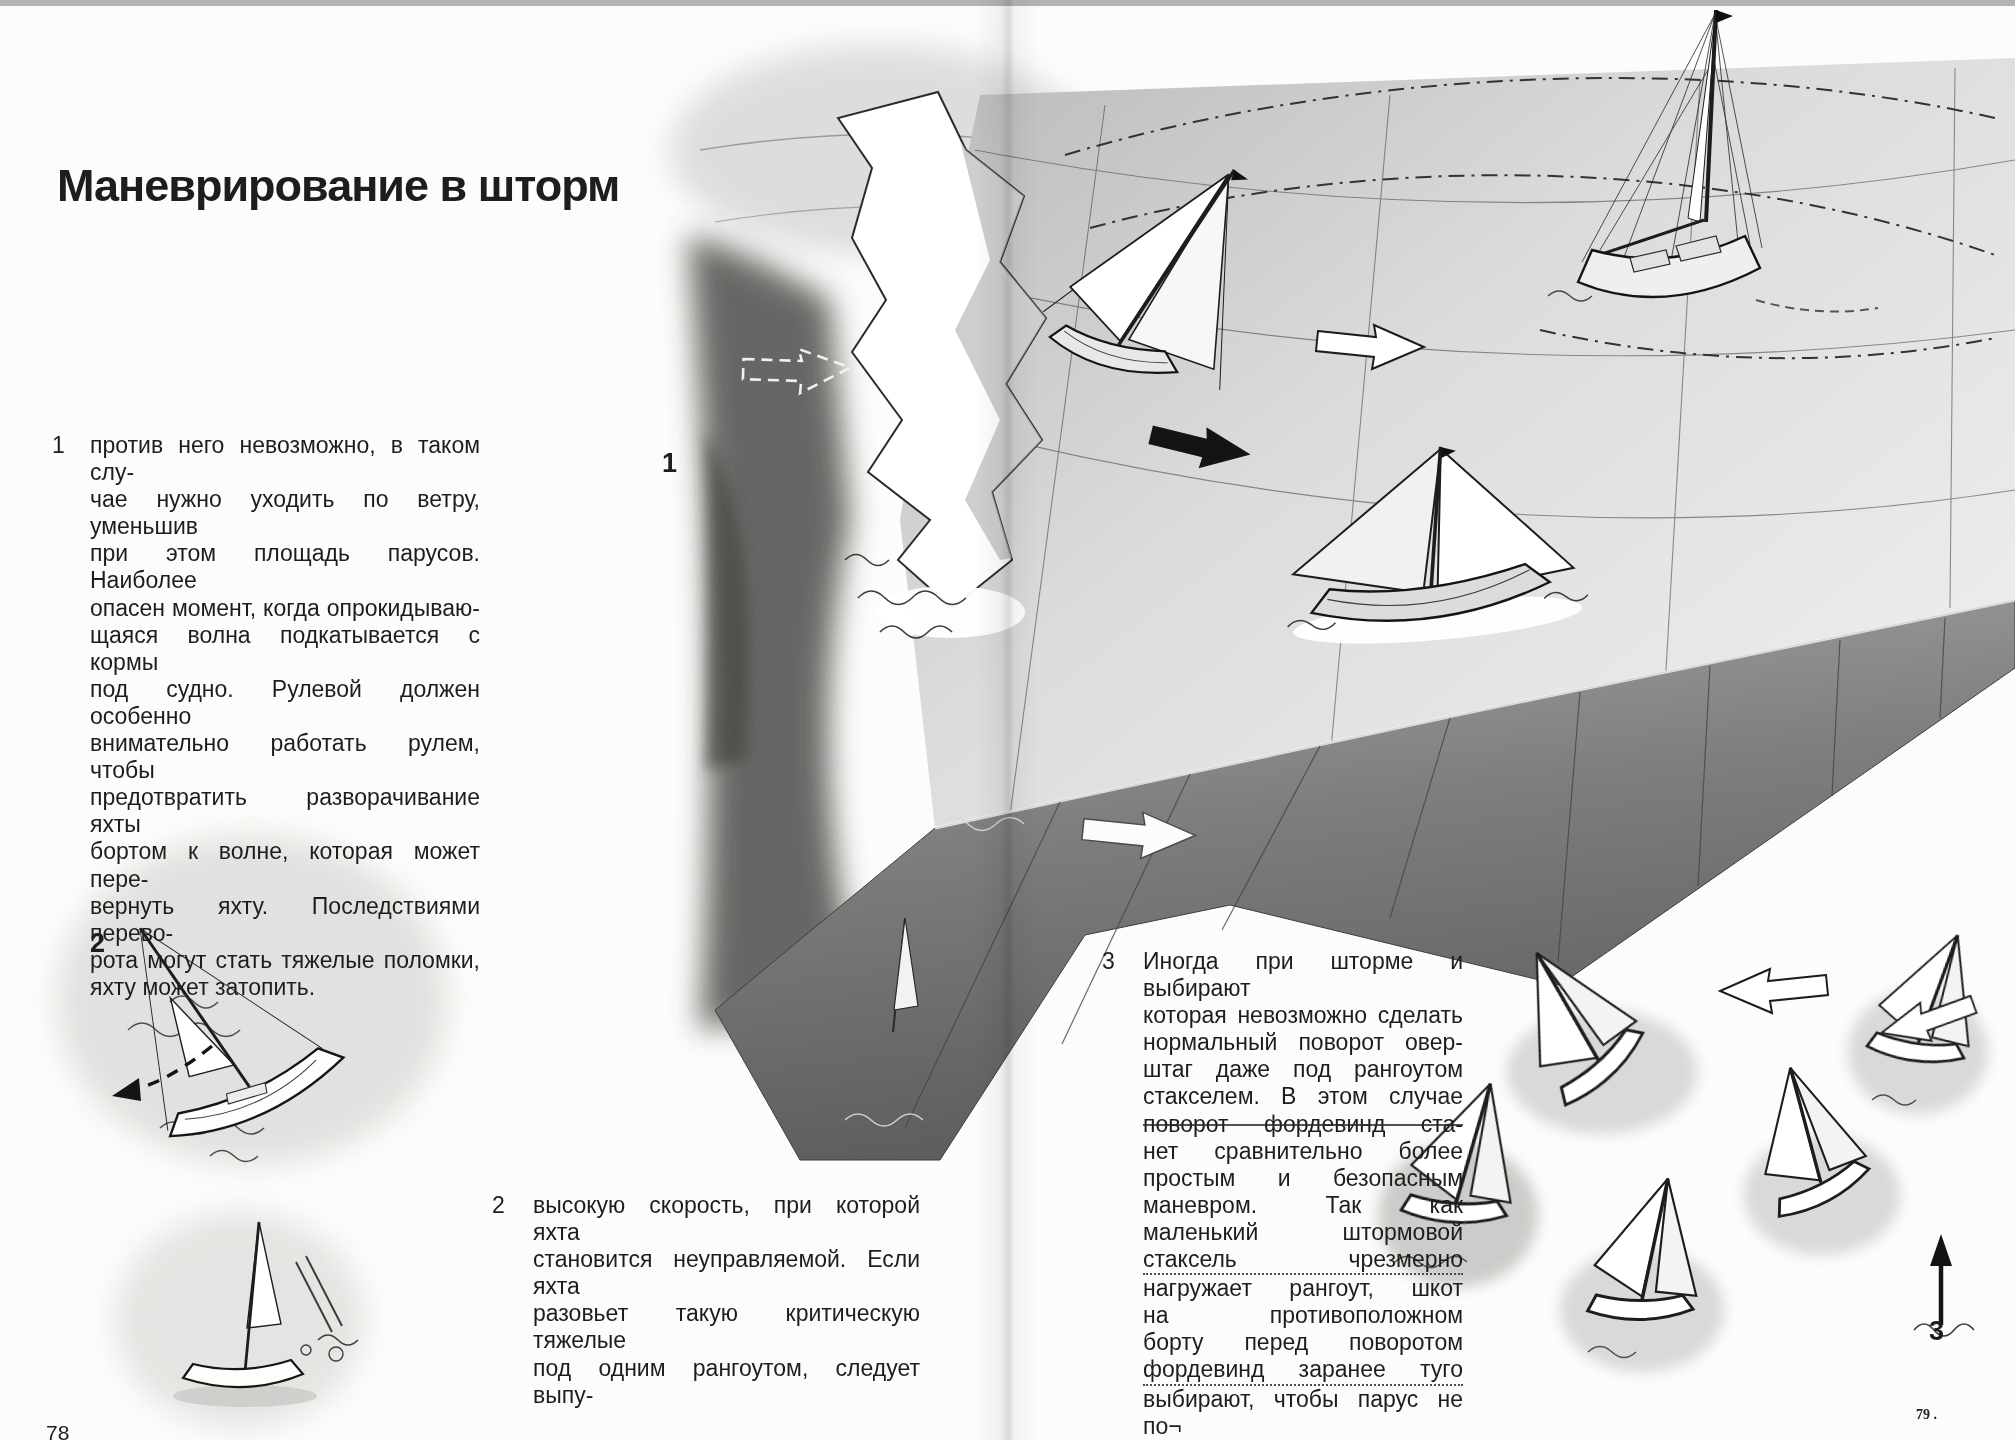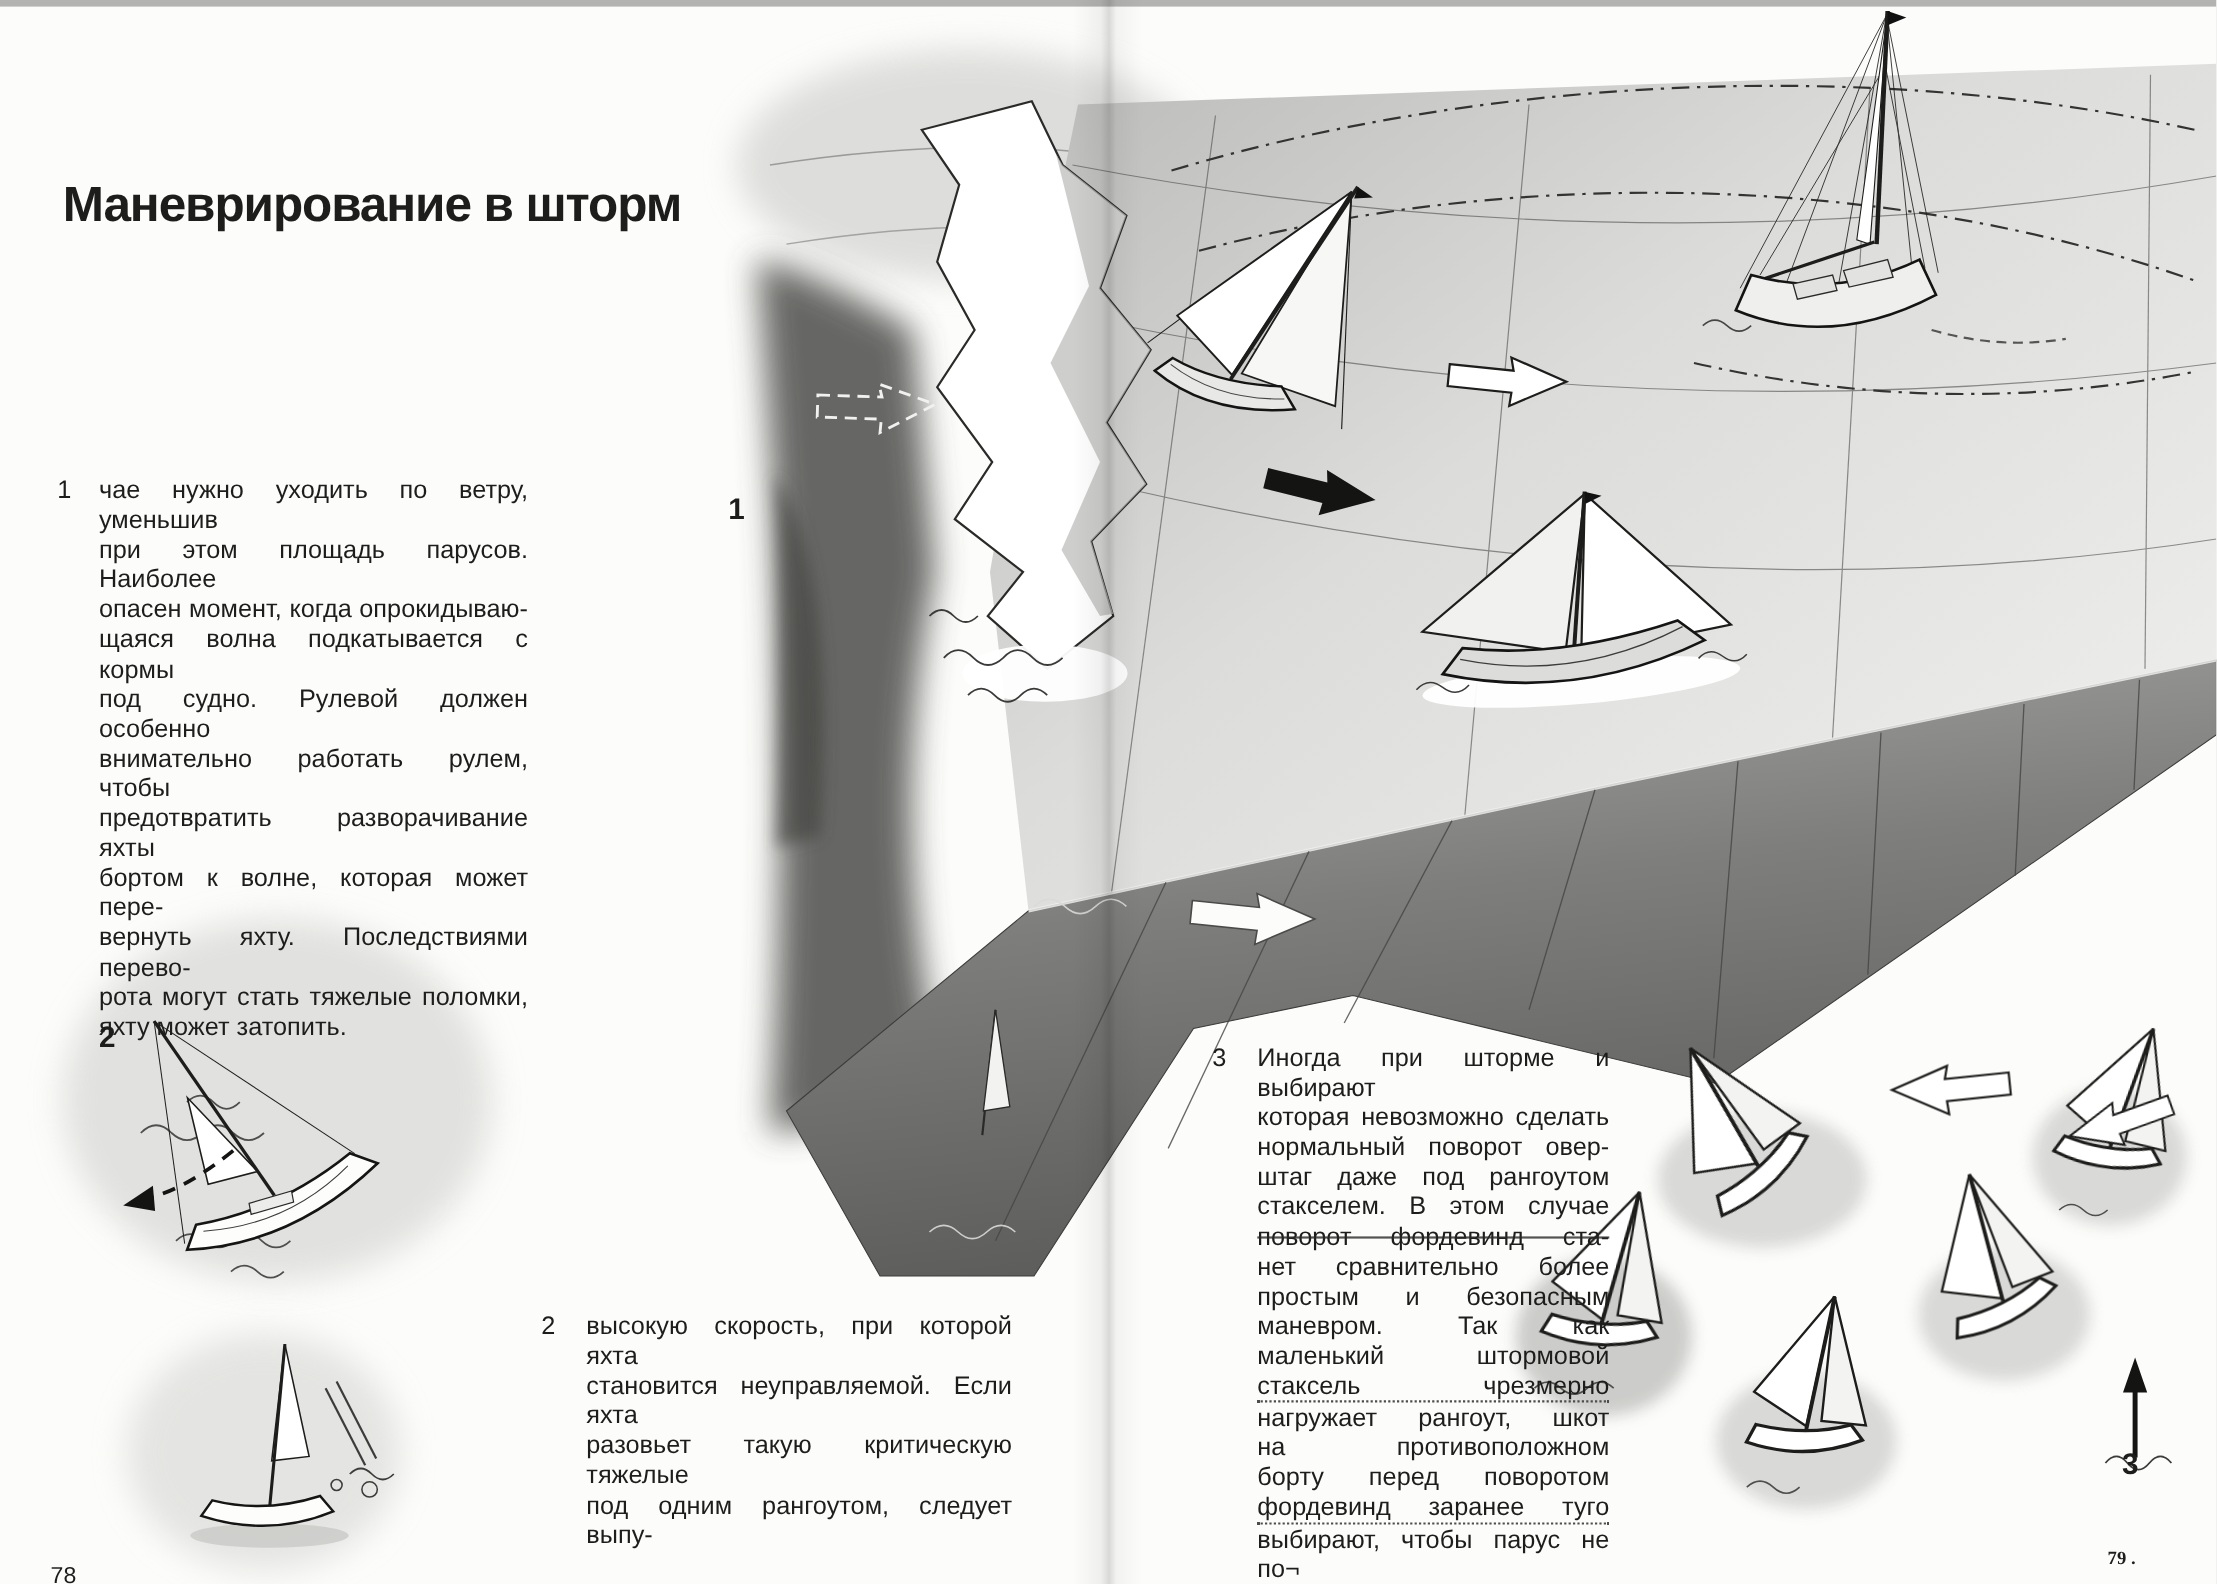--- a/index.html
+++ b/index.html
@@ -24,21 +24,21 @@
   #para2{left:492px;top:1192px;width:428px;}
   #para2 .pnum{width:41px;}
   #para3{left:1102px;top:948px;width:361px;}
   #para3 .pnum{width:41px;}
   .figlab{font-size:27px;font-weight:bold;}
   #fig1-label{left:662px;top:448px;}
   #fig2-label{left:90px;top:928px;}
   #fig3-label{left:1929px;top:1316px;}
   .pagenum{font-size:21px;}
   #page-number-left{left:46px;top:1421px;}
-  #page-number-right{left:1916px;top:1407px;font-family:"Liberation Serif",serif;font-size:17px;font-weight:bold;}
+  #page-number-right{left:1916px;top:1407px;font-family:"Liberation Serif",serif;font-size:14px;font-weight:bold;}
 </style>
 </head>
 <body>
 
 <div id="page">
   <div id="scan-edge"></div>
 
   <svg id="art" width="2015" height="1440" viewBox="0 0 2015 1440">
     <defs>
       <linearGradient id="gWall" x1="0" y1="0" x2="0.25" y2="1">
@@ -248,20 +248,21 @@
     </g>
   </svg>
 
   <div id="gutter"></div>
 
   <div id="page-title" class="txt">Маневрирование в шторм</div>
 
   <div id="para1" class="txt para">
     <div class="pnum">1</div>
     <div class="plines">
+      <div class="ln j">против него невозможно, в таком слу-</div>
       <div class="ln j">чае нужно уходить по ветру, уменьшив</div>
       <div class="ln j">при этом площадь парусов. Наиболее</div>
       <div class="ln j">опасен момент, когда опрокидываю-</div>
       <div class="ln j">щаяся волна подкатывается с кормы</div>
       <div class="ln j">под судно. Рулевой должен особенно</div>
       <div class="ln j">внимательно работать рулем, чтобы</div>
       <div class="ln j">предотвратить разворачивание яхты</div>
       <div class="ln j">бортом к волне, которая может пере-</div>
       <div class="ln j">вернуть яхту. Последствиями перево-</div>
       <div class="ln j">рота могут стать тяжелые поломки,</div>

